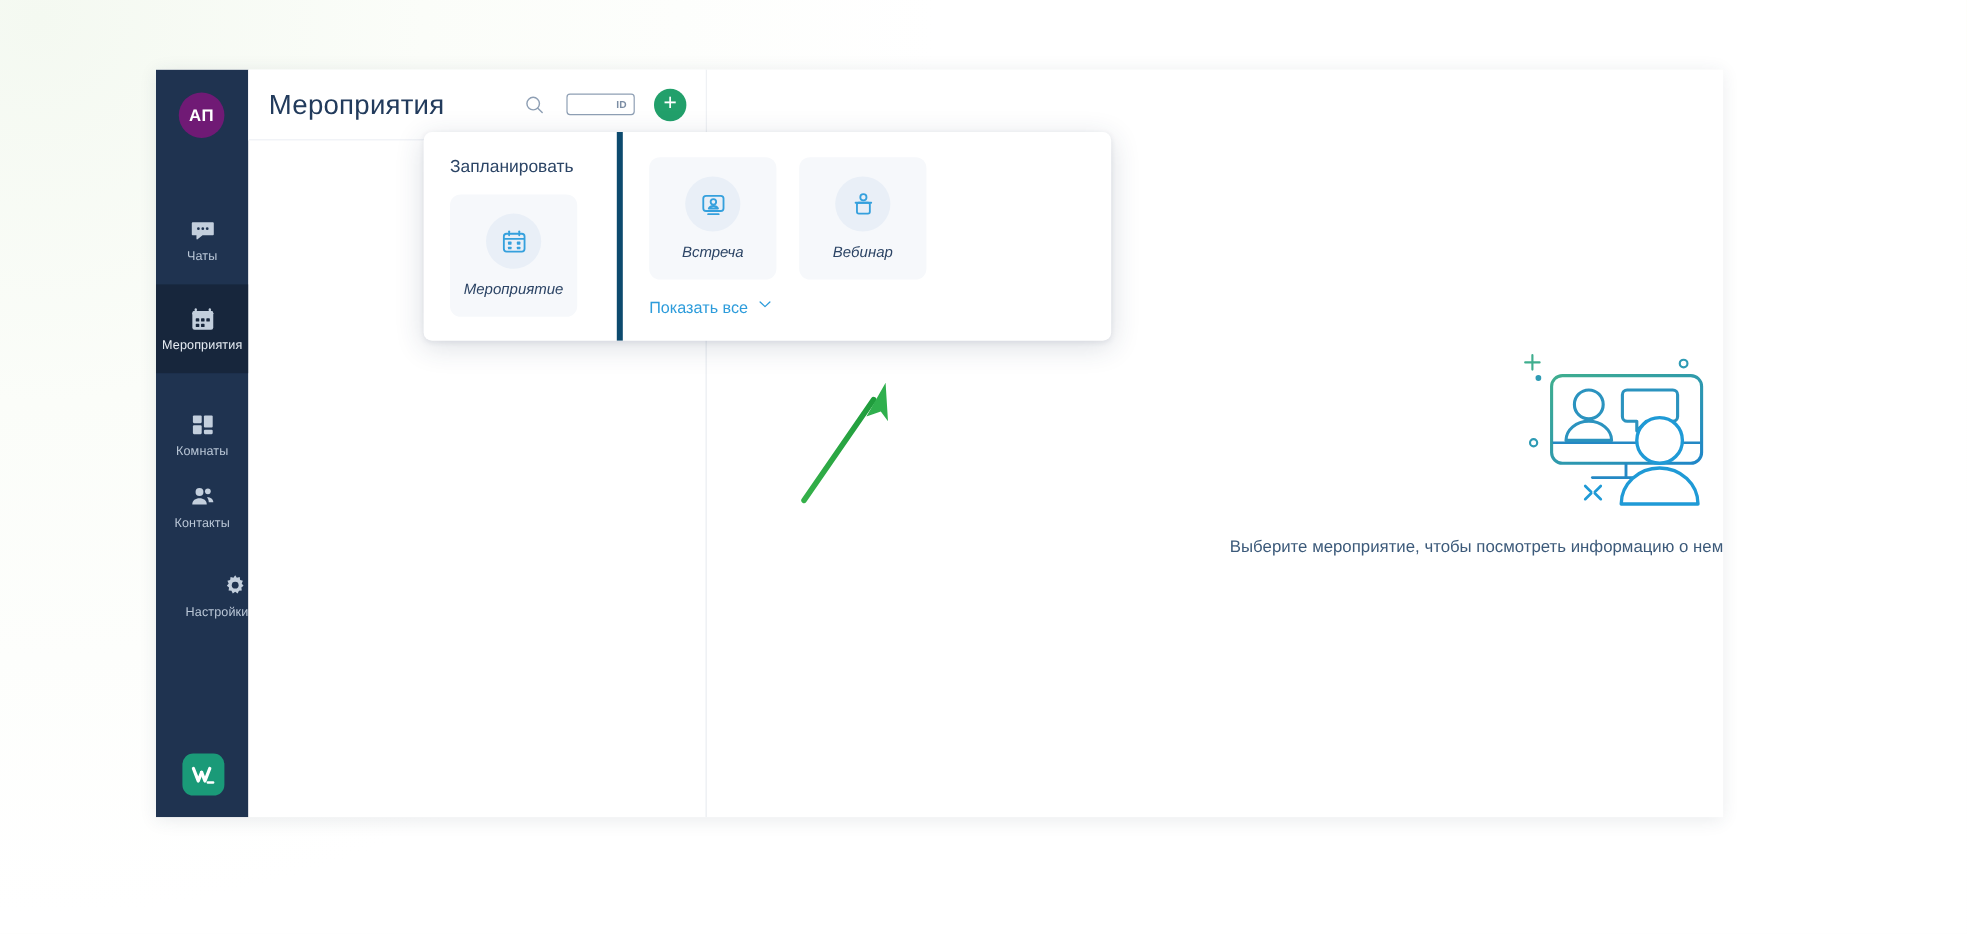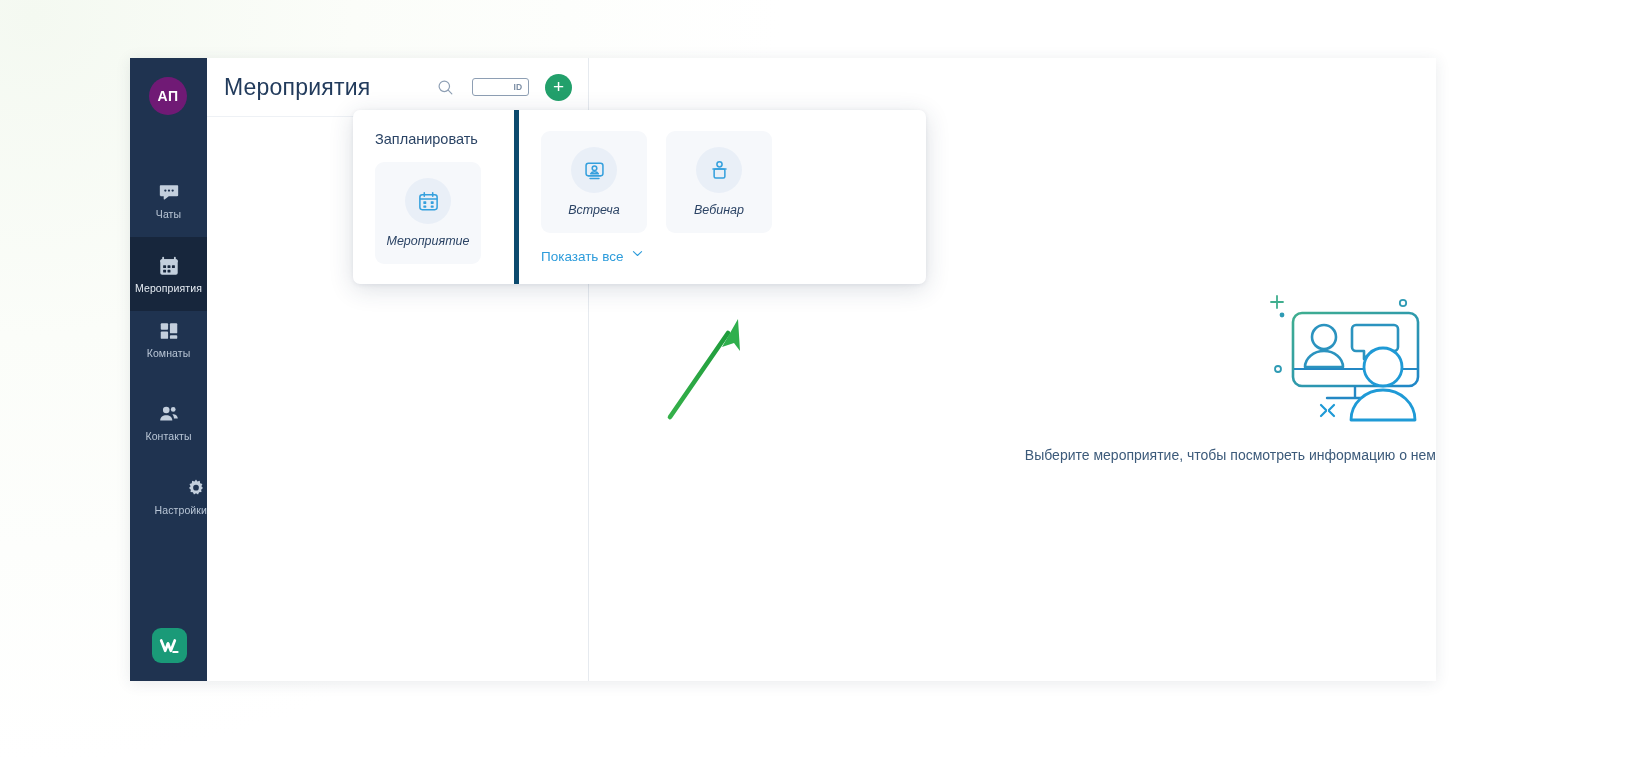--- a/index.html
+++ b/index.html
@@ -275,21 +275,21 @@
           <rect x="5.6" y="11.2" width="3.2" height="3" rx=".6" fill="#17263c"></rect>
           <rect x="10.4" y="11.2" width="3.2" height="3" rx=".6" fill="#17263c"></rect>
           <rect x="15.2" y="11.2" width="3.2" height="3" rx=".6" fill="#17263c"></rect>
           <rect x="5.6" y="16.2" width="3.2" height="3" rx=".6" fill="#17263c"></rect>
           <rect x="10.4" y="16.2" width="3.2" height="3" rx=".6" fill="#17263c"></rect>
         </svg>
       </span>
       <span class="nav-label">Мероприятия</span>
     </div>
 
-    <div class="nav-item" style="top:244px;">
+    <div class="nav-item" style="top:267px;">
       <span class="nav-icon">
         <svg viewBox="0 0 24 24" width="22" height="22">
           <rect x="3" y="3.5" width="8" height="7" rx="1" fill="#c3cfdd"></rect>
           <rect x="13" y="3.5" width="8" height="11" rx="1" fill="#c3cfdd"></rect>
           <rect x="3" y="12.5" width="8" height="8" rx="1" fill="#c3cfdd"></rect>
           <rect x="13" y="16.5" width="8" height="4" rx="1" fill="#c3cfdd"></rect>
         </svg>
       </span>
       <span class="nav-label">Комнаты</span>
     </div>

